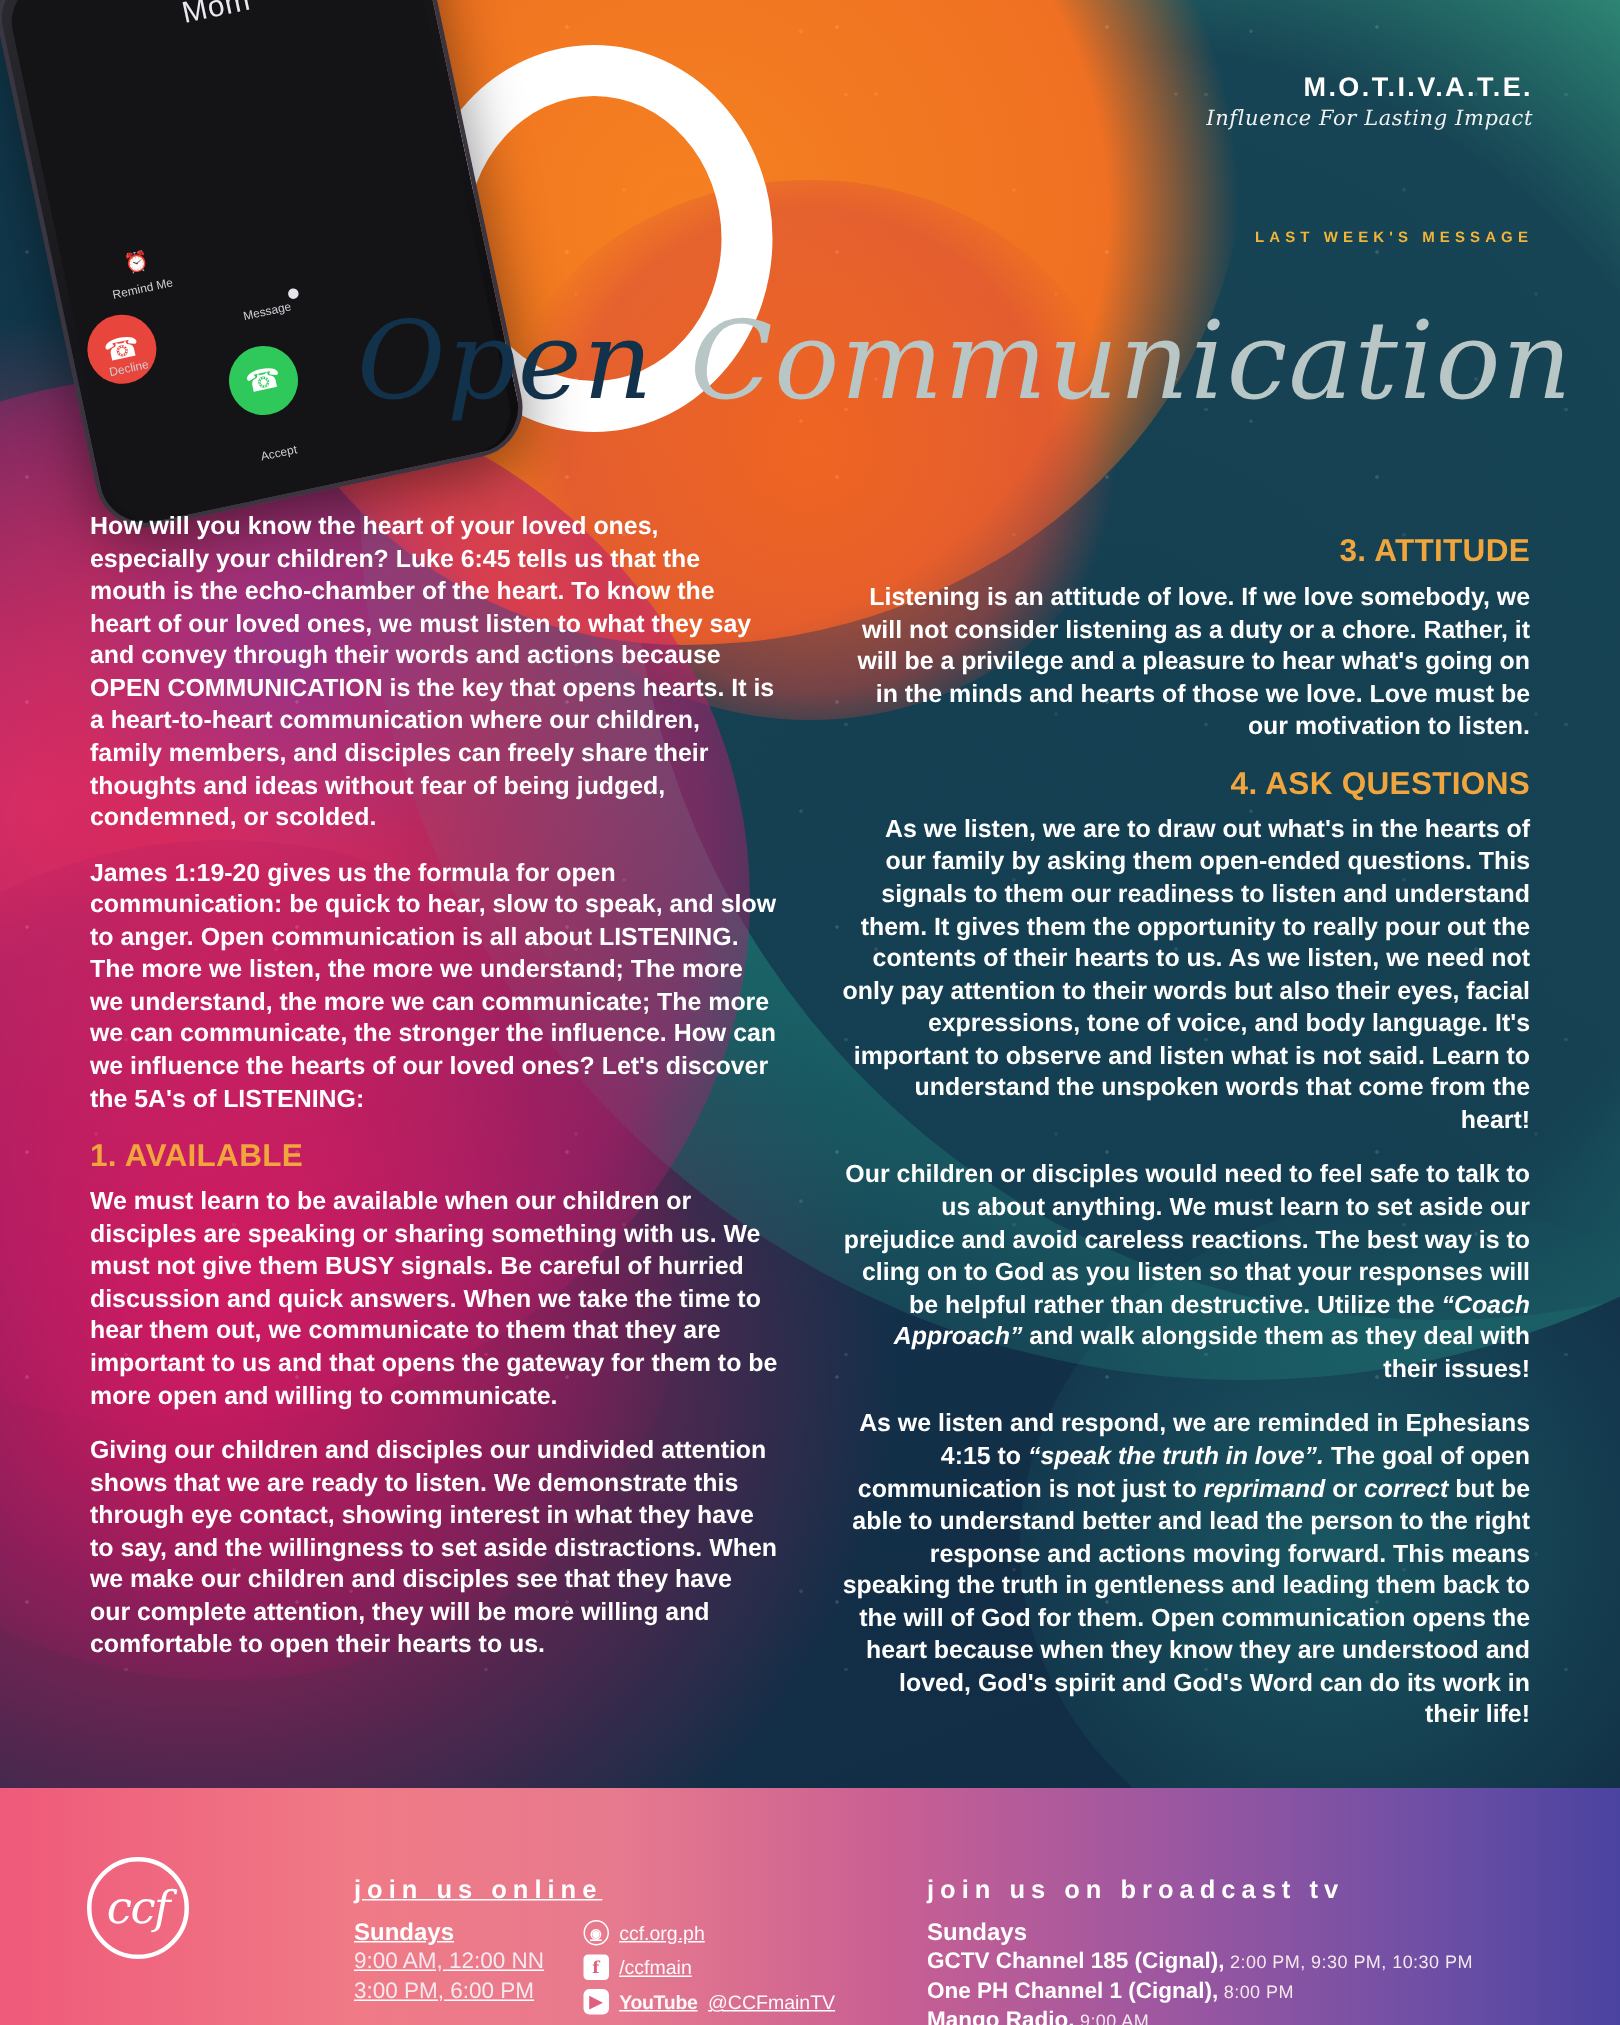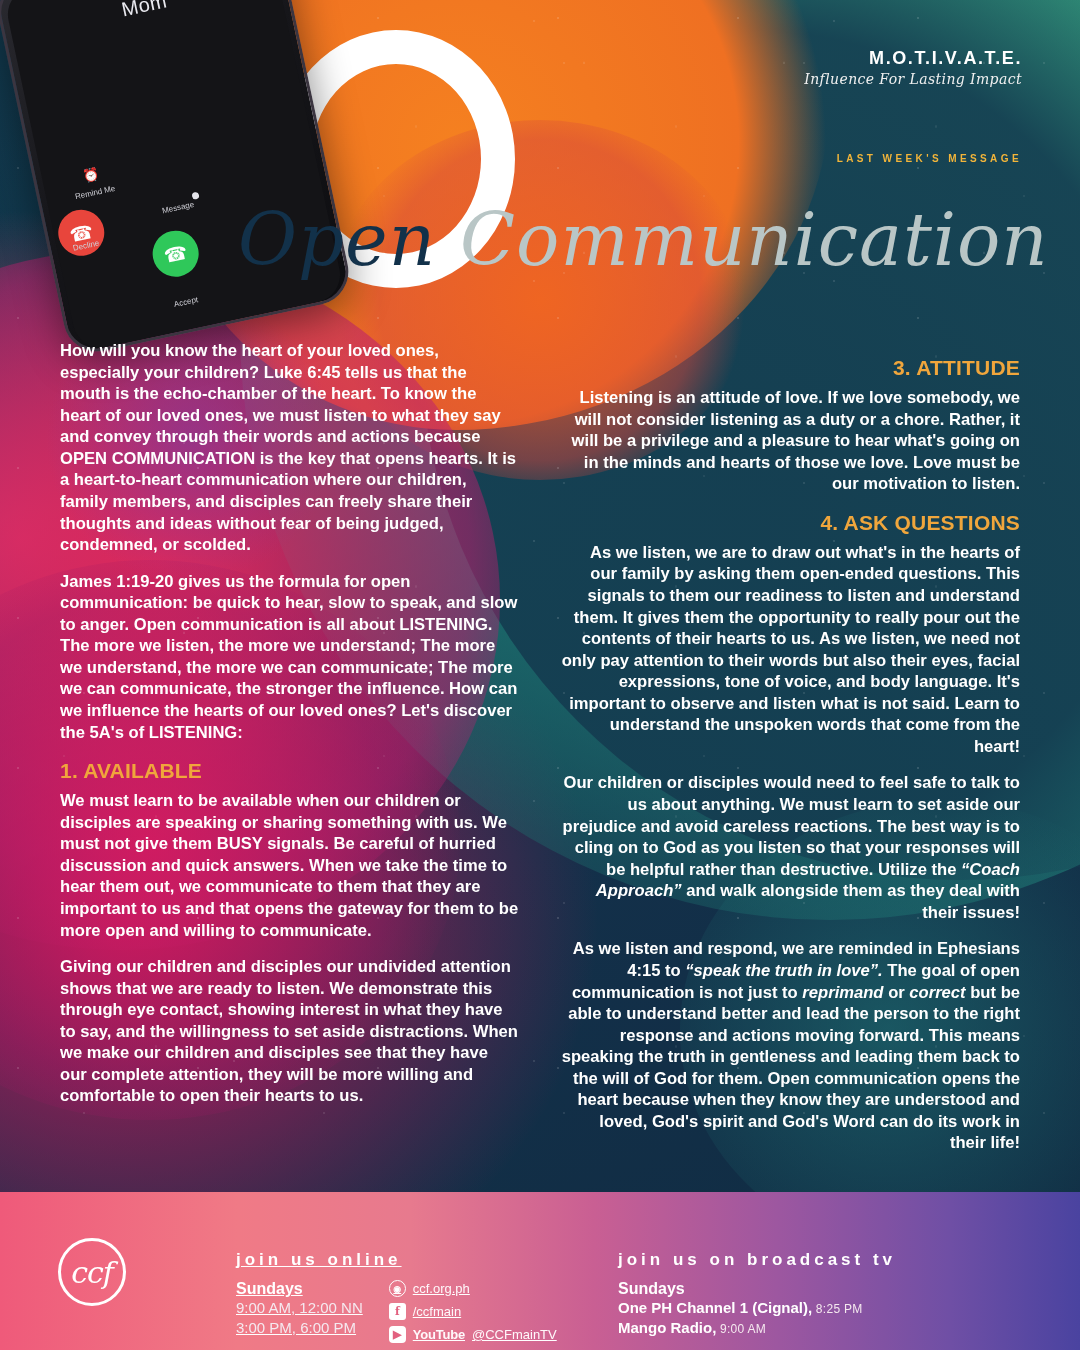--- a/index.html
+++ b/index.html
@@ -366,19 +366,22 @@
           <span>@CCFmainTV</span>
         </div>
       </div>
     </div>
   </div>
 
   <div class="foot-col-tv">
     <div class="foot-title">join us on broadcast tv</div>
     <div class="foot-sub">Sundays</div>
     <div class="foot-line">
-      <b>One PH Channel 1 (Cignal),</b><span class="small-caps"> 8:25 PM</span>
+      <b>GCTV Channel 185 (Cignal),</b><span class="small-caps"> 2:00 PM, 9:30 PM, 10:30 PM</span>
+    </div>
+    <div class="foot-line">
+      <b>One PH Channel 1 (Cignal),</b><span class="small-caps"> 8:00 PM</span>
     </div>
     <div class="foot-line">
       <b>Mango Radio,</b><span class="small-caps"> 9:00 AM</span>
     </div>
   </div>
 </div>
 
 </body></html>

